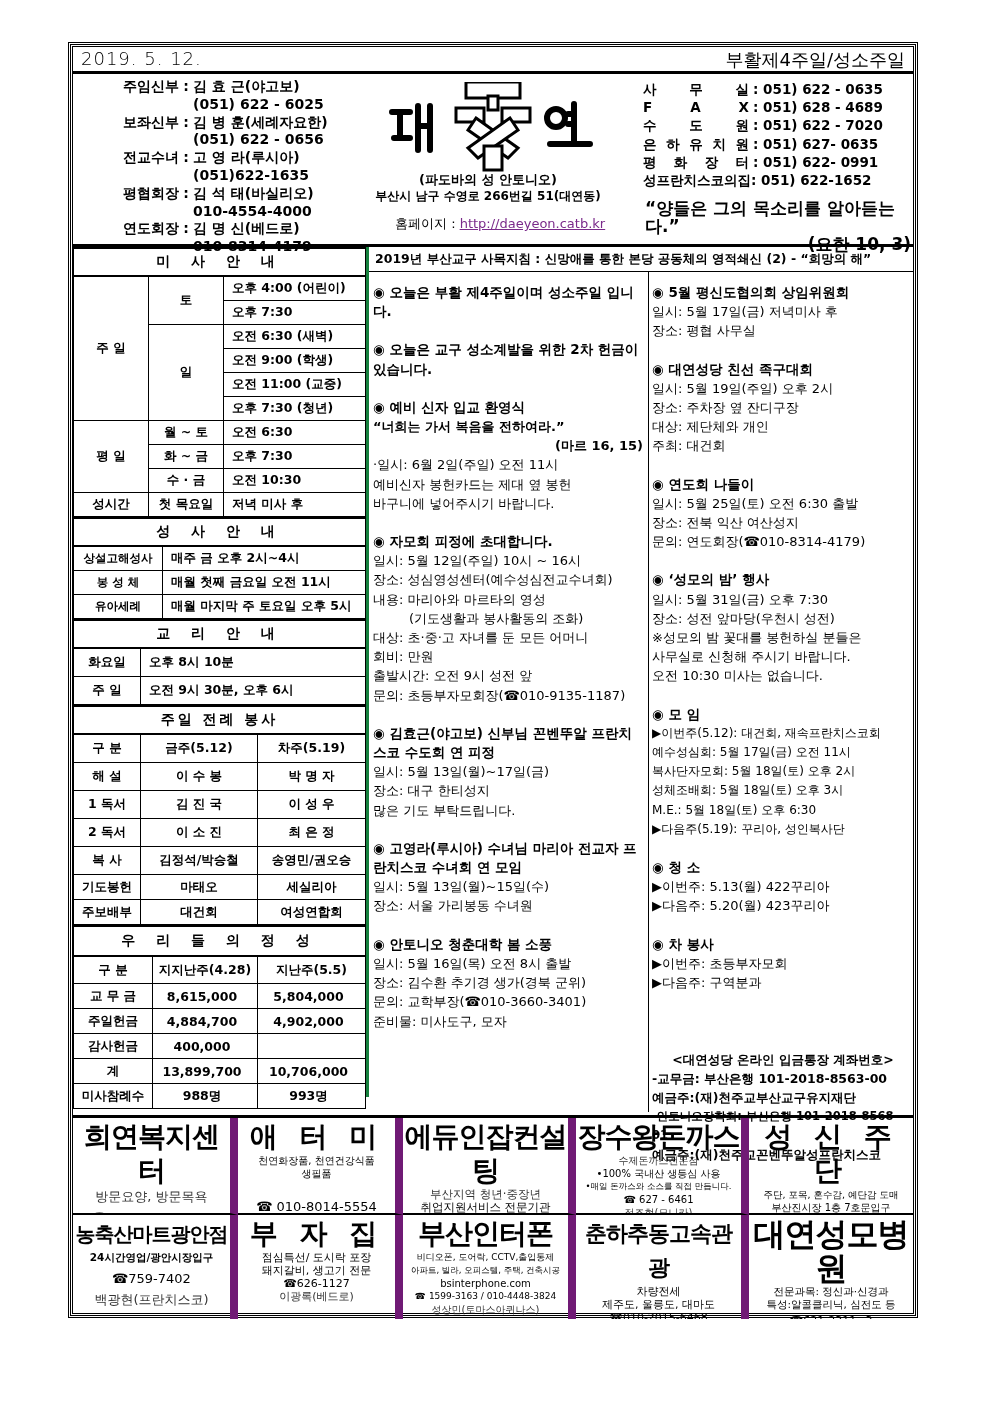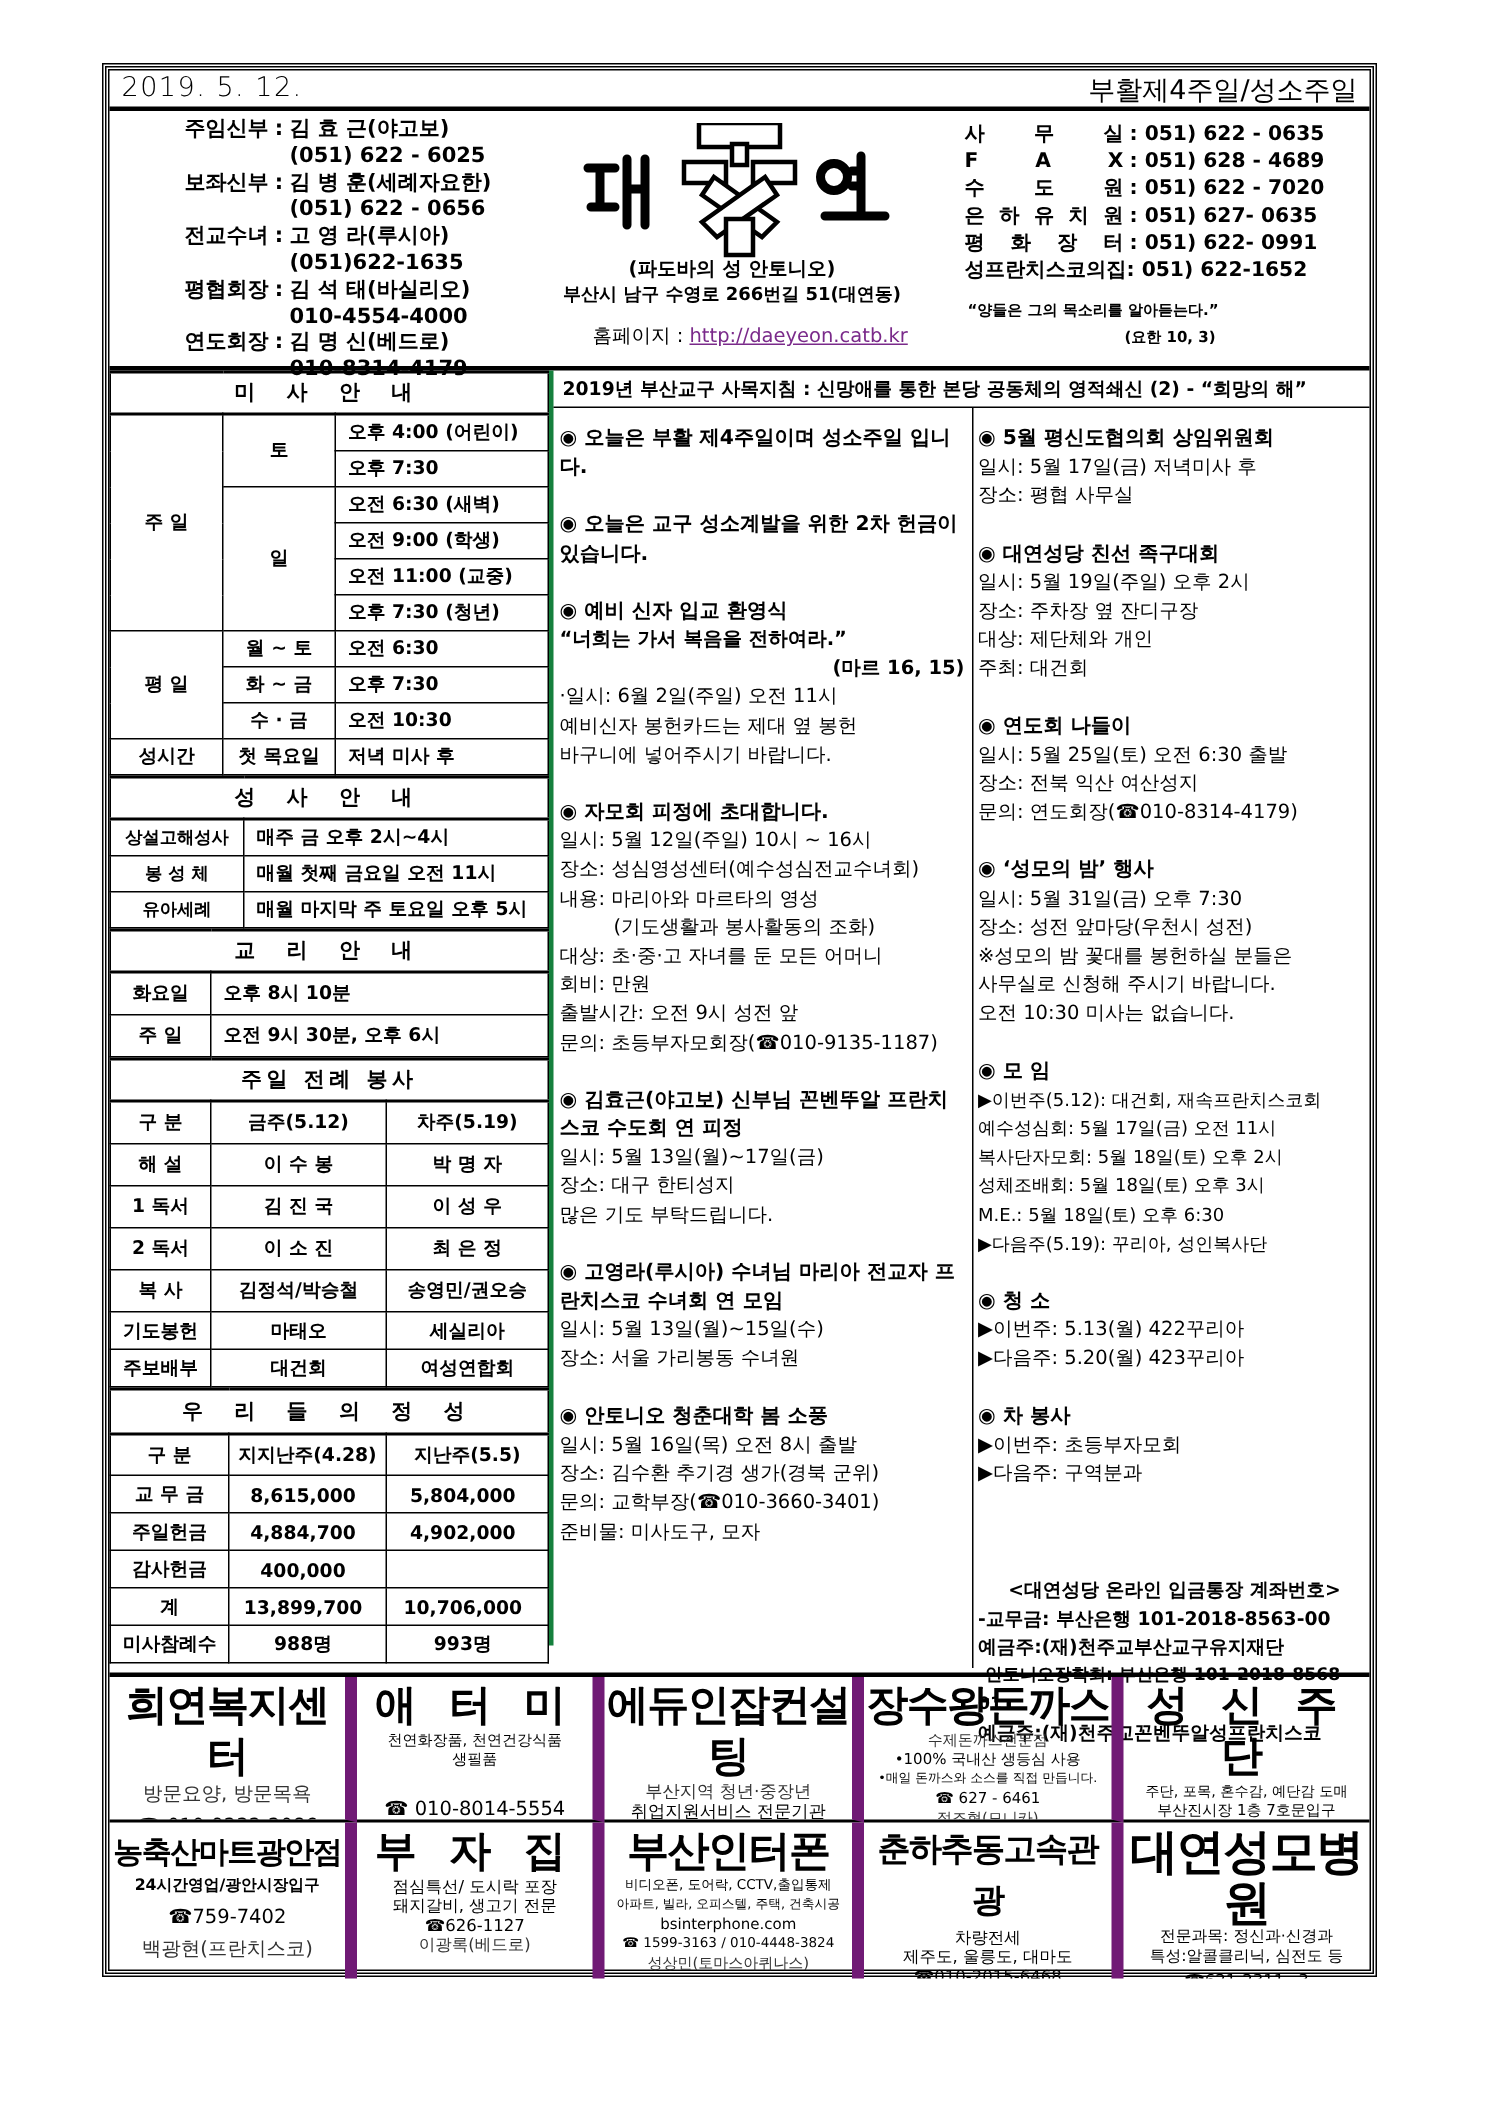--- a/index.html
+++ b/index.html
@@ -20,21 +20,21 @@
   .logo { position: absolute; left: 305px; top: 8px; width: 220px; height: 90px; }
   .logo-sub { position: absolute; left: 300px; top: 98px; width: 230px; text-align: center; font-size: 13px; font-weight: bold; line-height: 16px; }
   .logo-sub .addr { font-size: 12px; }
   .homepage { position: absolute; left: 322px; top: 141px; font-size: 13px; }
   .homepage .url { color: #7a2a8a; text-decoration: underline; }
   .contacts { position: absolute; left: 570px; top: 6px; font-size: 13.5px; line-height: 18.2px; font-weight: bold; }
   .contacts .row { display: flex; }
   .contacts .lbl { width: 106px; display: flex; justify-content: space-between; }
   .contacts .lbl span { display: inline-block; }
   .contacts .val { padding-left: 4px; }
-  .quote { position: absolute; left: 572px; top: 125px; font-size: 10px; line-height: 18px; font-weight: bold; }
+  .quote { position: absolute; left: 572px; top: 125px; font-size: 17px; line-height: 18px; font-weight: bold; }
   .quote .ref { text-align: right; padding-right: 2px; }
 
   
   .left { position: absolute; left: 0; top: 200px; width: 293px; border-right: 3px solid #15803d; height: 850px; }
   table { border-collapse: collapse; width: 100%; font-size: 12.5px; font-weight: bold; }
   td { border: 1px solid #000; text-align: center; height: 23px; padding: 0 2px; }
   td.l { text-align: left; padding-left: 8px; }
   td.r { padding-right: 8px; }
   .sec { font-size: 14px; height: 26px; letter-spacing: 8px; border-top: 2px solid #000; border-bottom: 2px solid #000; }
 

